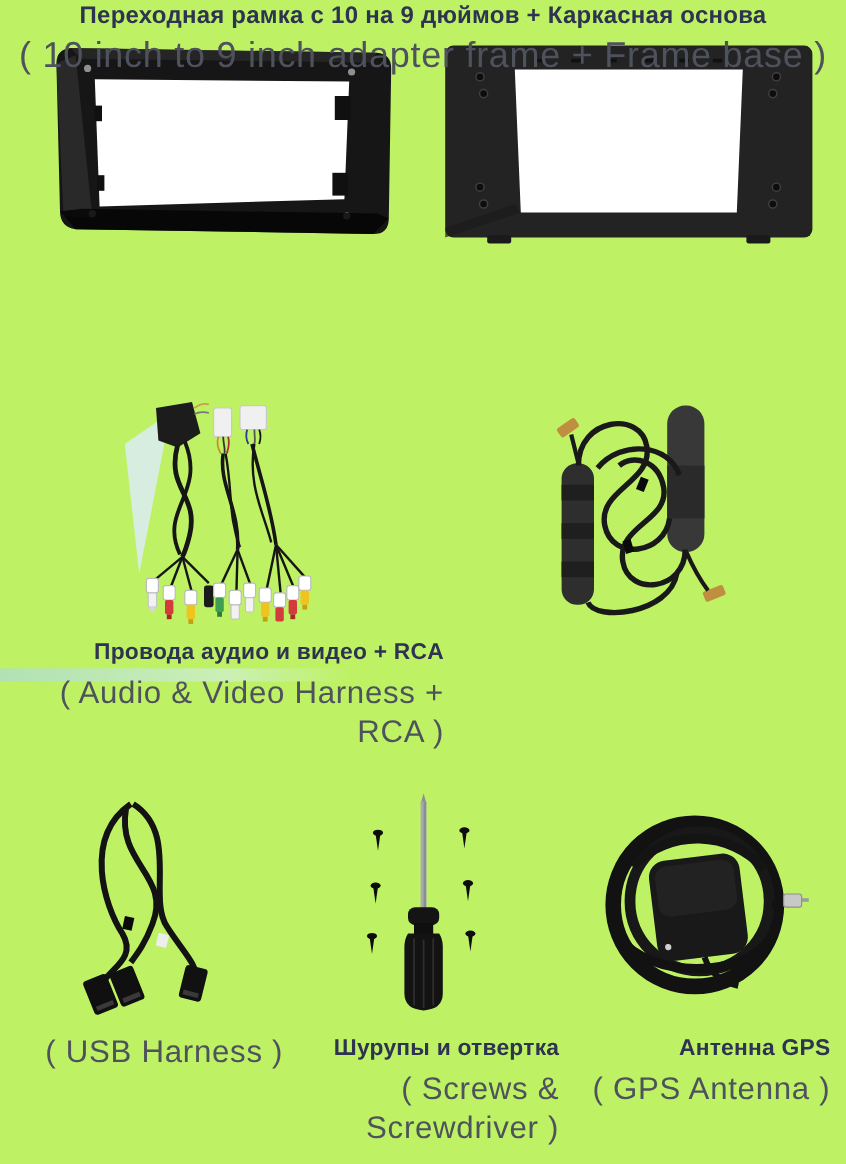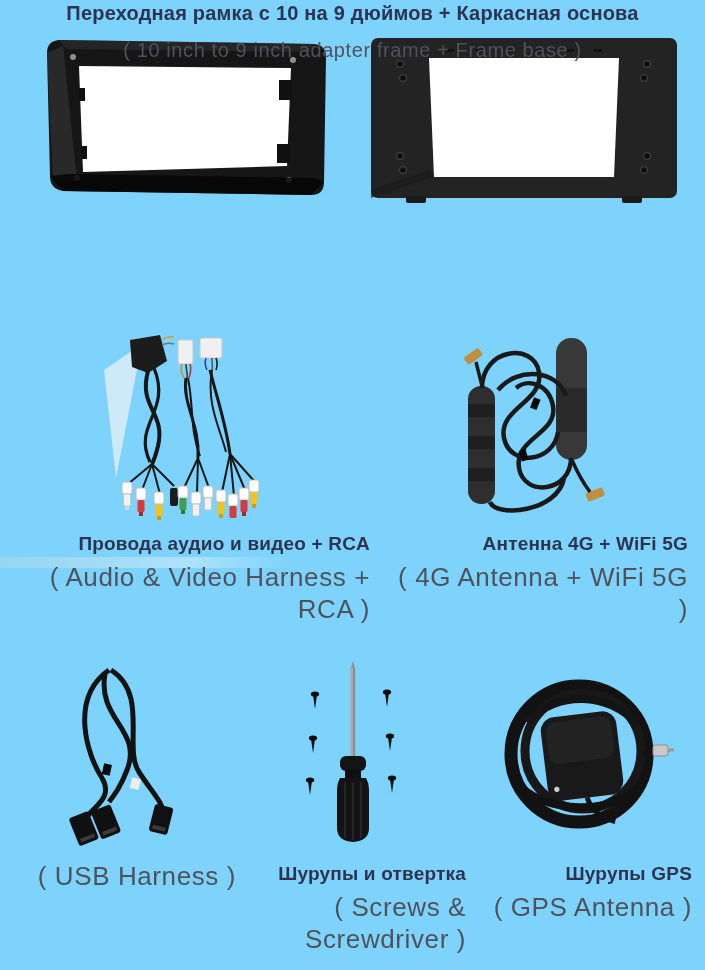--- a/index.html
+++ b/index.html
@@ -1,24 +1,24 @@
 <!DOCTYPE html>
 <html><head>
 <meta charset="utf-8">
 <style>
   html,body{margin:0;padding:0;background:#ffffff;}
   .canvas{
     position:relative;width:705px;height:970px;margin:0 auto;
-    background:#7dd3fc;overflow:hidden;
+    background:#bef264;overflow:hidden;
     font-family:"Liberation Sans", sans-serif;
   }
   .photo-abs{position:absolute;}
   .caption-top{position:absolute;left:0;right:0;top:221;text-align:center;}
   .cap-ru{font-weight:700;color:#2d3350;font-size:20px;line-height:1.3;letter-spacing:.2px;}
-  .cap-en{color:#4e525c;font-size:20px;line-height:1.25;letter-spacing:.6px;margin-top:12px;font-weight:400;}
+  .cap-en{color:#4e525c;font-size:30px;line-height:1.25;letter-spacing:.6px;margin-top:2px;font-weight:400;}
   .col{position:absolute;text-align:right;}
   .col .photo{height:200px;display:flex;align-items:flex-start;justify-content:center;}
   .col .cap-ru{font-size:19px;margin-top:6px;}
   .col .cap-en{font-size:26px;margin-top:4px;}
   .col-harness{left:18px;top:326px;width:352px;}
   .col-ant4g{left:388px;top:326px;width:300px;}
   .row-bottom .photo{height:196px;}
   .col-usb{left:18px;top:660px;width:218px;}
   .col-screws{left:240px;top:660px;width:226px;}
   .col-gps{left:472px;top:660px;width:220px;}
@@ -185,24 +185,20 @@
           <rect x="82" y="124" width="7" height="11" transform="rotate(-16 85 129)"></rect>
         </g>
         <g>
           <rect x="26" y="26" width="18" height="9" rx="2" fill="#bf8f3f" transform="rotate(-35 35 30)"></rect>
           <path d="M 38,36 C 40,44 42,52 44,60" stroke="#191919" stroke-width="3.5" fill="none"></path>
           <rect x="148" y="164" width="18" height="9" rx="2" fill="#bf8f3f" transform="rotate(-22 157 168)"></rect>
           <path d="M 134,134 C 140,148 146,158 152,166" stroke="#191919" stroke-width="3.5" fill="none"></path>
         </g>
       </svg>
     </div>
-    <div class="caption-layer">
-      <div class="cap-ru">Антенна 4G + WiFi 5G</div>
-      <div class="cap-en">( 4G Antenna + WiFi 5G )</div>
-    </div>
   </div>
 
   <div class="col row-bottom col-usb">
     <div class="photo">
       <svg width="160" height="196" viewBox="0 0 160 196">
         <g stroke="#131313" stroke-width="5" fill="none">
           <path d="M 62,10 C 22,38 40,95 55,118 C 68,140 42,148 37,162"></path>
           <path d="M 64,10 C 102,34 76,88 92,112 C 106,134 118,144 116,156"></path>
           <path d="M 58,14 C 50,60 96,70 80,110 C 74,126 68,134 62,142"></path>
         </g>
@@ -273,18 +269,18 @@
         <line x1="181" y1="90" x2="187" y2="90" stroke="#9a9a9a" stroke-width="3"></line>
         <g transform="rotate(-7 95 96)">
           <rect x="57" y="54" width="76" height="84" rx="14" fill="#191919"></rect>
           <rect x="62" y="59" width="66" height="42" rx="10" fill="#242424" opacity="0.85"></rect>
           <circle cx="66" cy="126" r="2.6" fill="#cfcfcf"></circle>
           <path d="M 95,138 C 98,152 106,160 120,165" stroke="#121212" stroke-width="5" fill="none"></path>
         </g>
       </svg>
     </div>
     <div class="caption-layer">
-      <div class="cap-ru">Шурупы GPS</div>
+      <div class="cap-ru">Антенна GPS</div>
       <div class="cap-en">( GPS Antenna )</div>
     </div>
   </div>
 
 </div>
 
 </body></html>

